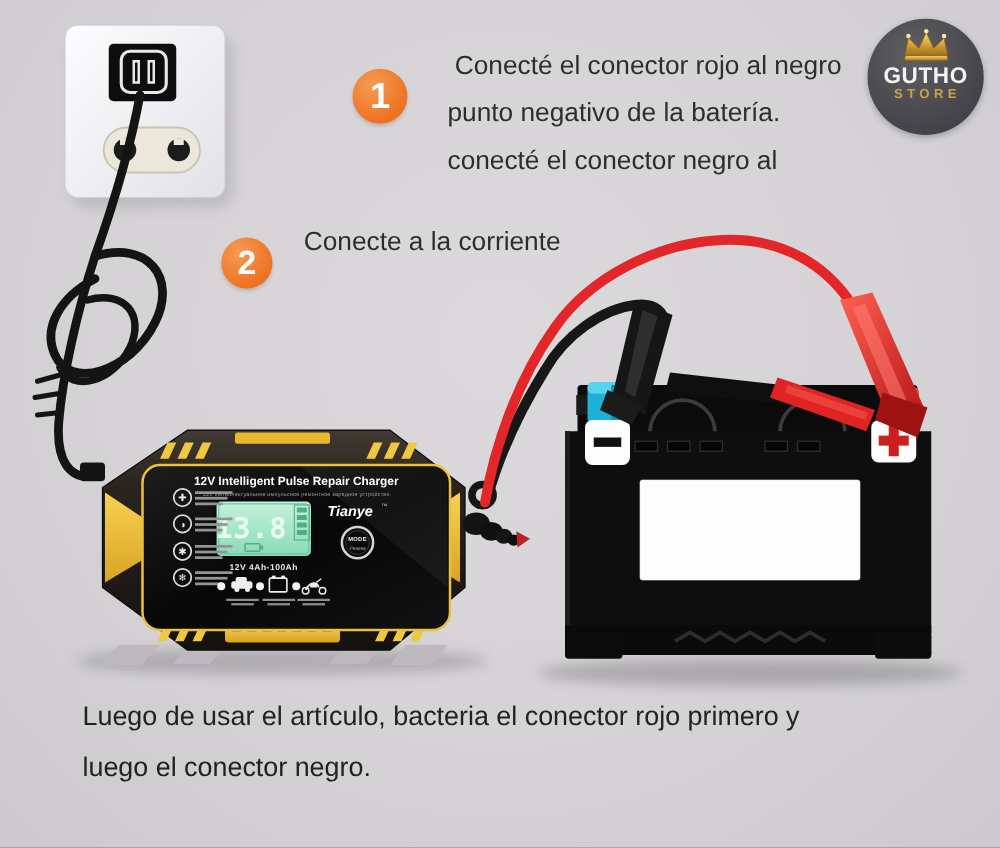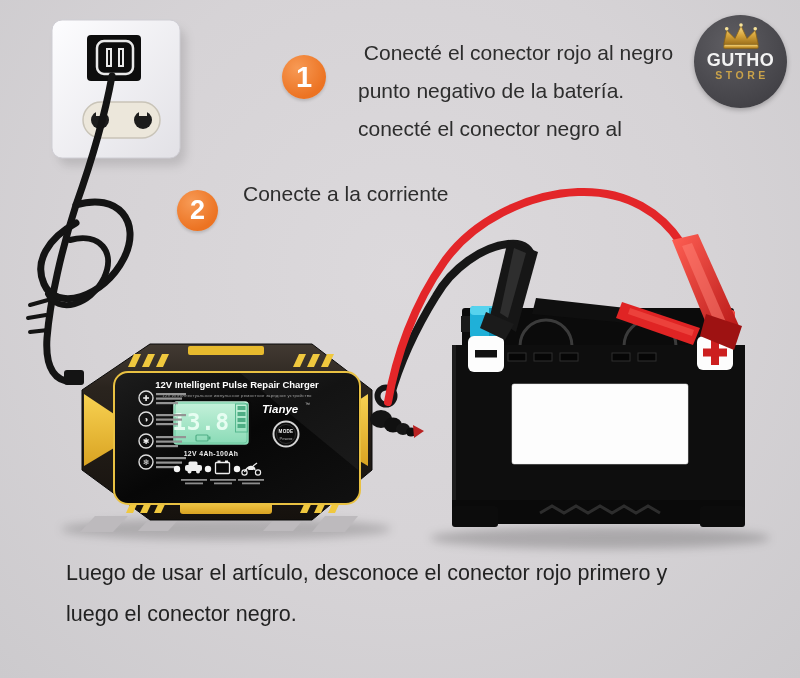--- a/index.html
+++ b/index.html
@@ -310,21 +310,21 @@
   </div>
 
   <div class="overlay step-badge" id="badge2">
     <span>2</span>
   </div>
   <div class="overlay step-text" id="step2-text">
     <div class="step-line">Conecte a la corriente</div>
   </div>
 
   <div class="overlay" id="footer-text">
-    <div class="footer-line">Luego de usar el artículo, desconoce el conector rojo primero y</div>
+    <div class="footer-line">Luego de usar el artículo, bacteria el conector rojo primero y</div>
     <div class="footer-line">luego el conector negro.</div>
   </div>
 
   <div class="overlay" id="logo">
     <svg class="crown" width="46" height="30" viewBox="0 0 60 40">
       <defs>
         <linearGradient id="gGold2" x1="0" y1="0" x2="0" y2="1">
           <stop offset="0" stop-color="#f9e08e"></stop>
             <stop offset="0.5" stop-color="#d7a53c"></stop>
             <stop offset="1" stop-color="#9c6f1a"></stop>

